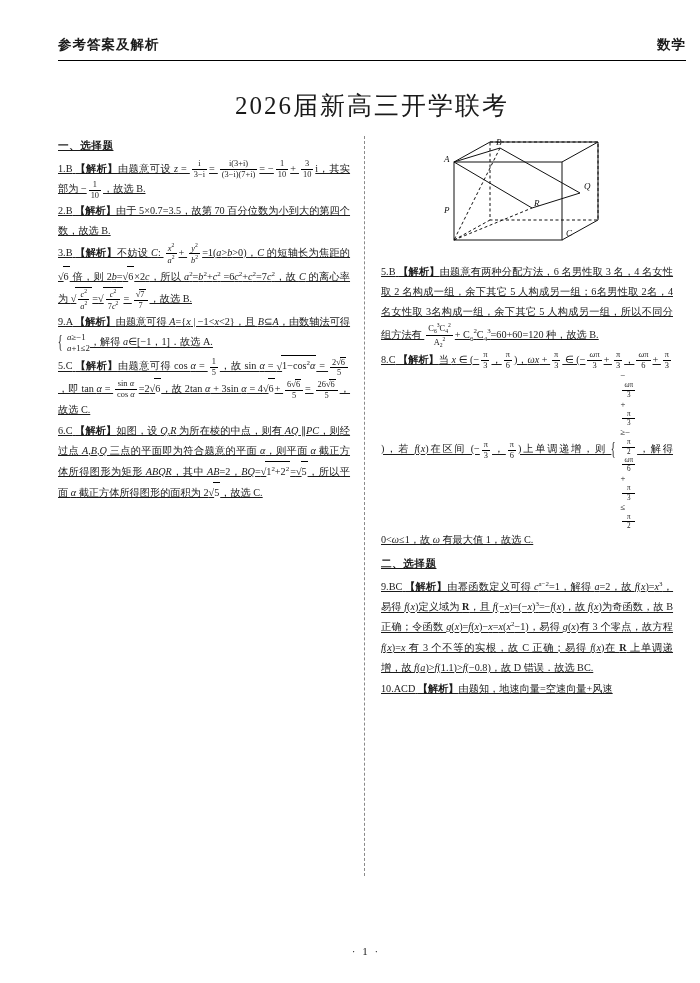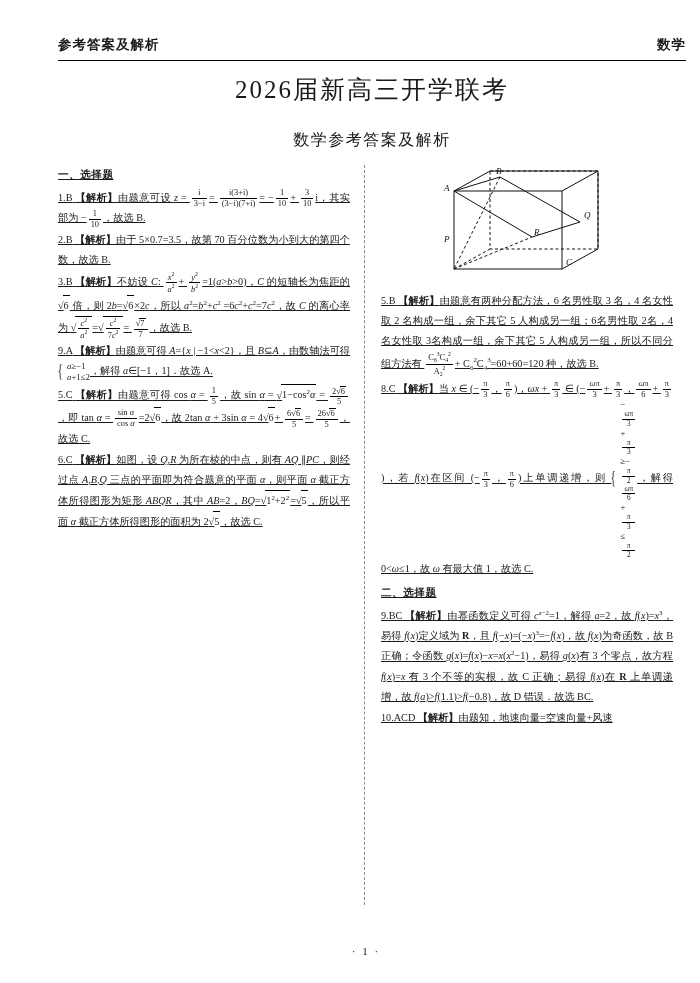--- a/index.html
+++ b/index.html
@@ -27,21 +27,21 @@
   .runhead .right{font-weight:bold;}
   .runhead-rule{
     border-bottom:1px solid #000;
     margin-top:2px;
   }
   
   .doc-title{
     text-align:center;
     font-size:25px;
     letter-spacing:2px;
-    margin-top:12px;
+    margin-top:28px;
     font-family:"Liberation Serif", serif;
   }
   .doc-subtitle{
     text-align:center;
     font-size:16px;
     letter-spacing:1.5px;
     margin-top:24px;
   }
   
   .columns{
@@ -129,21 +129,20 @@
 
 <div class="page">
 
   <div class="runhead">
     <div class="left">参考答案及解析</div>
     <div class="right">数学</div>
   </div>
   <div class="runhead-rule"></div>
 
   <div class="doc-title">2026届新高三开学联考</div>
-  <div class="doc-subtitle">数学参考答案及解析</div>
 
   <div class="columns">
 
     <div class="col left">
 
       <div class="sec-head">一、选择题</div>
 
       <div class="item">
         <span>1.B</span>
         <b class="jx">【解析】</b>由题意可设 <i>z</i> =

